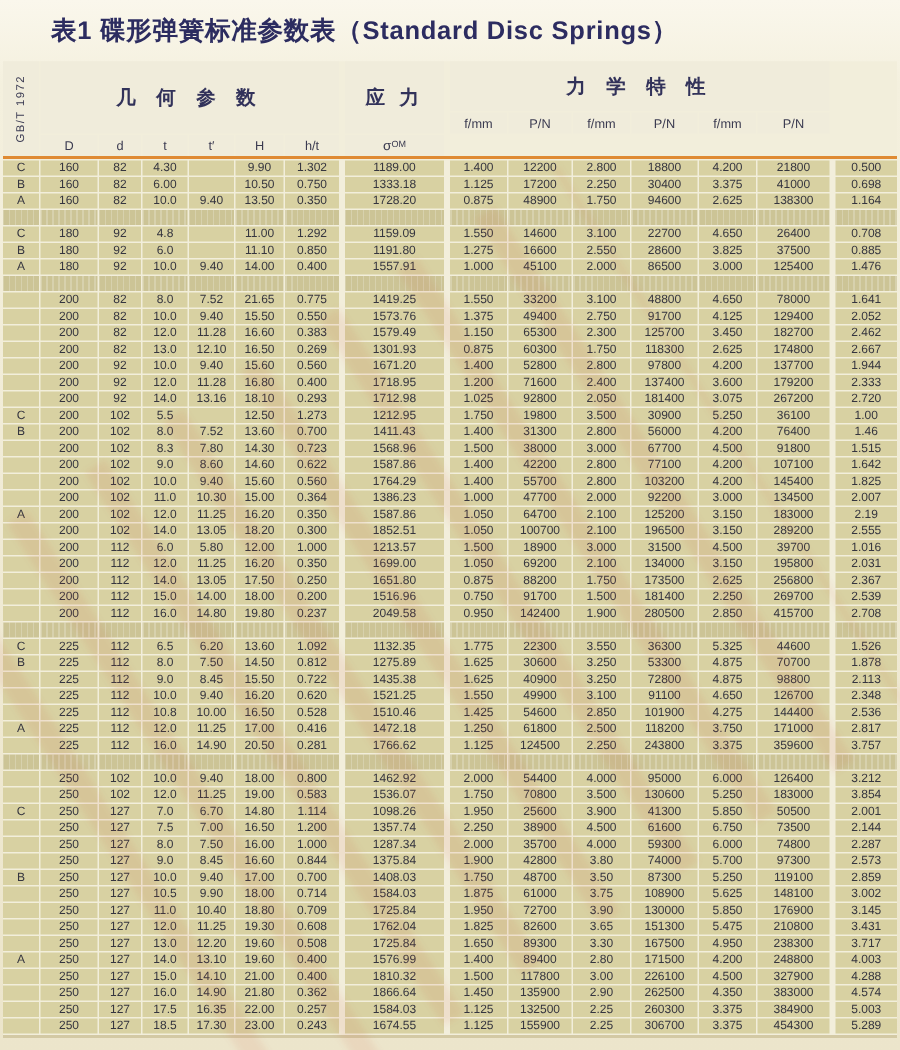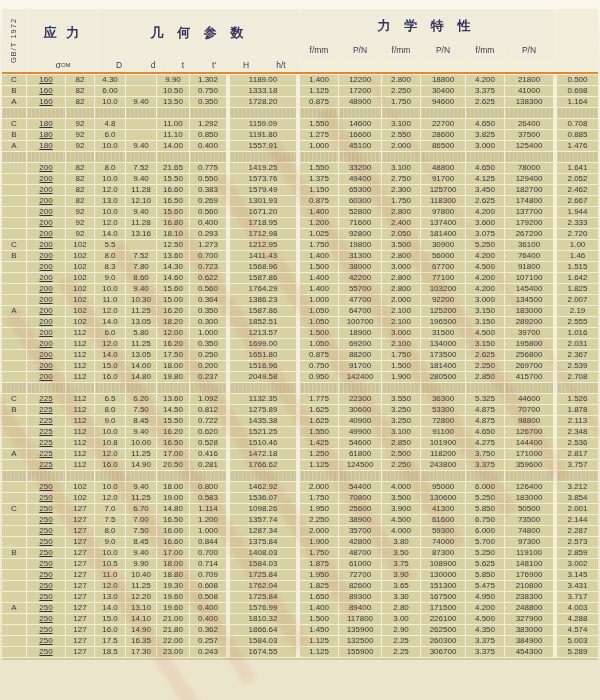--- a/index.html
+++ b/index.html
@@ -51,21 +51,21 @@
   .row{display:flex;gap:1px;height:10px;}
   .cell{
     background:#d8d1a2;
     font-size:8px;line-height:10px;color:#35353f;
     text-align:center;overflow:hidden;white-space:nowrap;
   }
   .sepc{
     background:#ccc496;
     background-image:repeating-linear-gradient(90deg,rgba(255,255,255,0.22) 0 1px,rgba(255,255,255,0) 1px 4px);
   }
-  .c0{width:24px;}  .c1{width:38px;text-decoration:underline;}  .c2{width:28px;}  .c3{width:30px;}
+  .c0{width:24px;}  .c1{width:38px;}  .c2{width:28px;}  .c3{width:30px;}
   .c4{width:30px;}  .c5{width:32px;}  .c6{width:36px;}
   .c7{width:66px;margin:0 3px;}
   .c8{width:38px;}  .c9{width:42px;}  .c10{width:38px;} .c11{width:44px;}
   .c12{width:38px;} .c13{width:48px;}
   .c14{width:41px;margin-left:3px;}
   
   .w1{width:38px;} .w2{width:28px;} .w3{width:30px;} .w4{width:30px;} .w5{width:32px;} .w6{width:36px;}
   .f1{width:81px;} .f2{width:83px;} .f3{width:87px;}
   .m1{width:38px;} .m2{width:42px;} .m3{width:38px;} .m4{width:44px;} .m5{width:38px;} .m6{width:48px;}
   
@@ -74,47 +74,48 @@
     transform:rotate(-33deg);
     background:repeating-linear-gradient(90deg,rgba(200,70,50,0.085) 0 16px,rgba(200,70,50,0) 16px 62px);
     filter:blur(2px);
     pointer-events:none;
   }
 </style>
 </head>
 <body>
 
 <div class="page">
+  <div class="title">表1  碟形弹簧标准参数表（Standard Disc Springs）</div>
 
   <div class="twrap">
 
     <div class="hdr">
       <div class="hcell gbt">
         <span>GB/T 1972</span>
-      </div>
-
-      <div class="hsec str">
-        <div class="hcell group">应 力</div>
-        <div class="hrow" style="flex:1;">
-          <div class="hcell lab sigma" style="width:66px;">
-            <span>σ</span>
-              <sub>OM</sub>
-          </div>
-        </div>
       </div>
 
       <div class="hsec geo">
         <div class="hcell group">几 何 参 数</div>
         <div class="hrow">
           <div class="hcell lab w1">D</div>
           <div class="hcell lab w2">d</div>
           <div class="hcell lab w3">t</div>
           <div class="hcell lab w4">t′</div>
           <div class="hcell lab w5">H</div>
           <div class="hcell lab w6">h/t</div>
+        </div>
+      </div>
+
+      <div class="hsec str">
+        <div class="hcell group">应 力</div>
+        <div class="hrow" style="flex:1;">
+          <div class="hcell lab sigma" style="width:66px;">
+            <span>σ</span>
+              <sub>OM</sub>
+          </div>
         </div>
       </div>
 
       <div class="hsec mech">
         <div class="hcell group">力 学 特 性</div>
         <div class="hrow">
           <div class="hcell lab m1">f/mm</div>
           <div class="hcell lab m2">P/N</div>
           <div class="hcell lab m3">f/mm</div>
           <div class="hcell lab m4">P/N</div>

